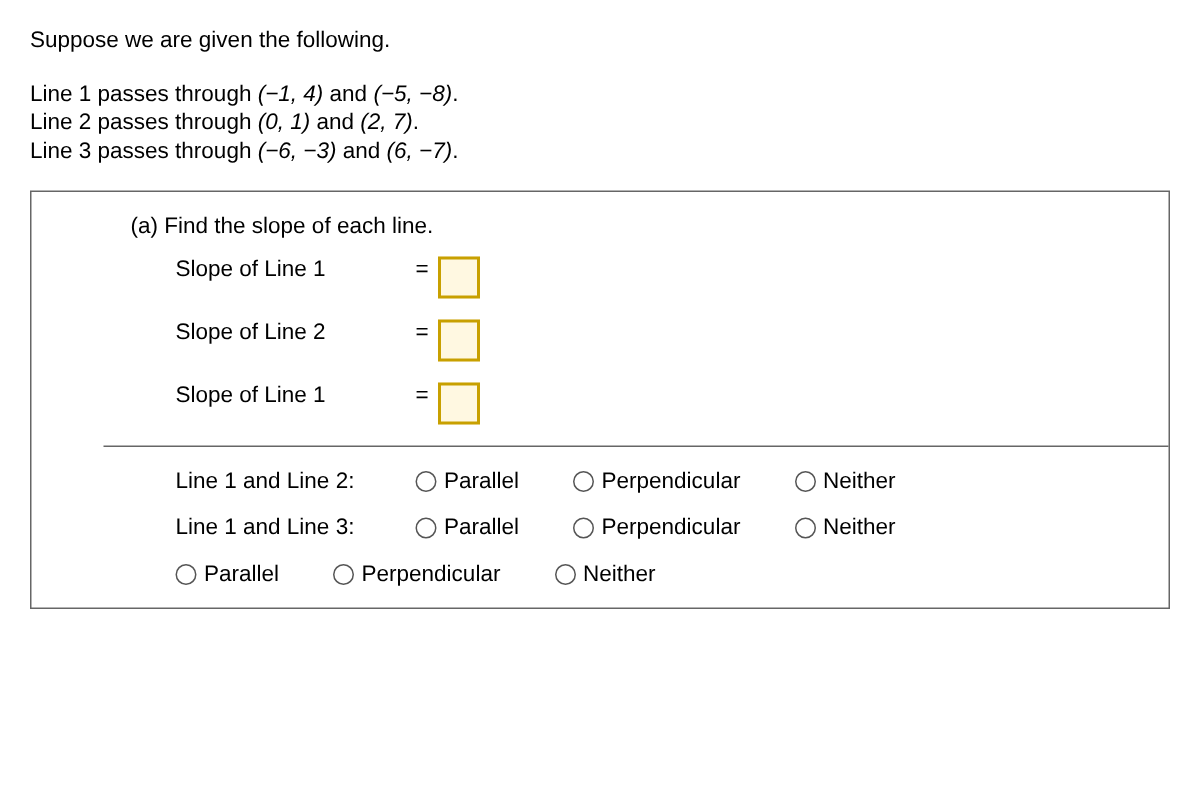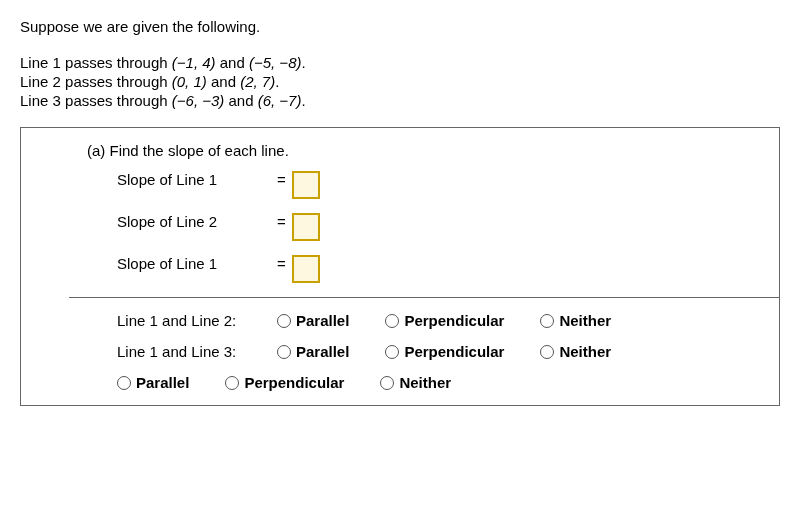--- a/index.html
+++ b/index.html
@@ -98,21 +98,20 @@
       background: #fff;
       cursor: pointer;
       flex-shrink: 0;
     }
     .radio-option input[type="radio"]:checked {
       background: #555;
       border-color: #555;
     }
     .radio-label {
       font-size: 15px;
-      font-weight: bold;
     }
   </style>
 </head>
 <body>
 
 <div class="intro">
   <p>Suppose we are given the following.</p>
   <br>
   <p>
     Line 1 passes through <span class="math">(−1, 4)</span> and <span class="math">(−5, −8)</span>.

